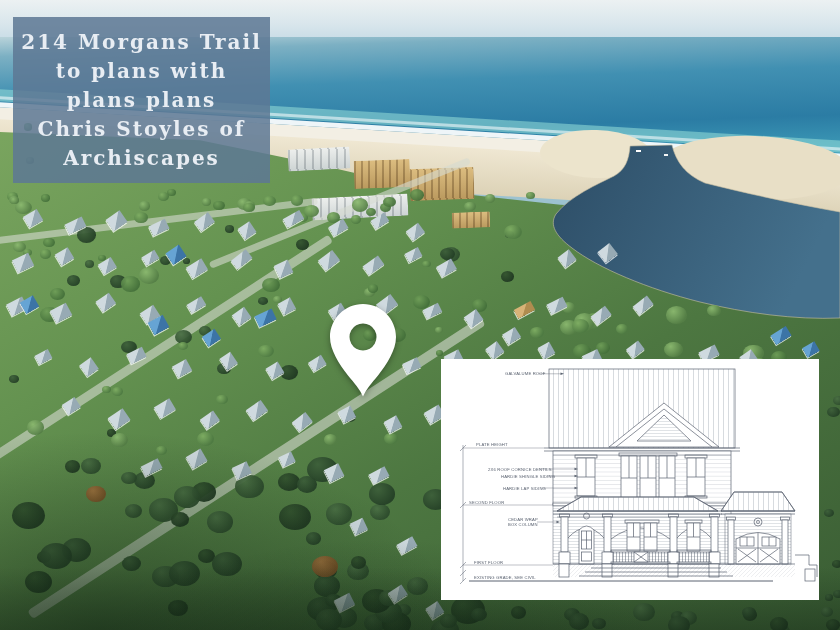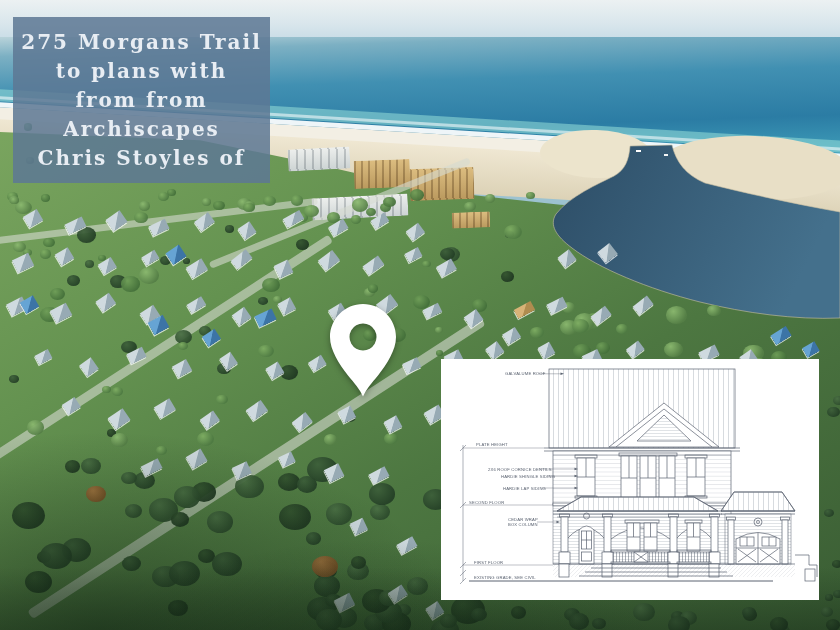--- a/index.html
+++ b/index.html
@@ -551,19 +551,19 @@
         <text class="elev-text" x="28" y="144.5">SECOND FLOOR</text>
         <text class="elev-text" x="67" y="161.5">CEDAR WRAP</text>
         <text class="elev-text" x="67" y="167">BOX COLUMN</text>
         <text class="elev-text" x="33" y="204.5">FIRST FLOOR</text>
         <text class="elev-text" x="33" y="220">EXISTING GRADE, SEE CIVIL</text>
       </g>
     </svg>
   </div>
 
   <div class="layer caption">
-    <div class="cl">275 Morgans Trail</div>
+    <div class="cl">214 Morgans Trail</div>
     <div class="cl">to plans with</div>
-    <div class="cl">from from</div>
+    <div class="cl">plans plans</div>
+    <div class="cl">Chris Stoyles of</div>
     <div class="cl">Archiscapes</div>
-    <div class="cl">Chris Stoyles of</div>
   </div>
 </div>
 
 </body></html>

